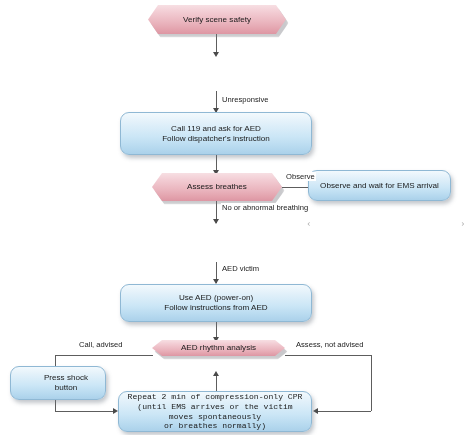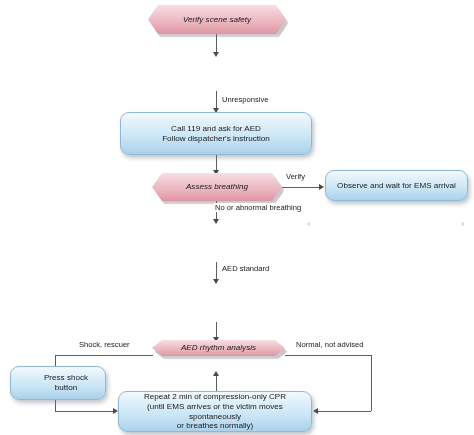--- a/index.html
+++ b/index.html
@@ -74,21 +74,20 @@
         #e3a2ad 85%,
         #dd96a3 100%);
     z-index: 2;
     display: flex;
     align-items: center;
     justify-content: center;
     text-align: right;
     font-size: 8.1px;
     color: #1a1a1a;
     line-height: 1.22;
-    font-style: italic;
   }
   .hex-body .txt { display:block; white-space: pre-line; }
 
   
   .line {
     position: absolute;
     background: #5d5d5d;
     z-index: 1;
   }
   .vline { width: 1px; }
@@ -179,75 +178,79 @@
     <span class="txt">Call 119 and ask for AED
 Follow dispatcher's instruction</span>
   </div>
 
   <div class="line vline" style="left:216px; top:155px; height:18px;"></div>
   <div class="arrow-down" style="left:213px; top:170px;"></div>
 
   <div class="hex-wrap" style="left:152px; top:173px; width:130px; height:28px;">
     <div class="hex-shadow"></div>
     <div class="hex-body">
-      <span class="txt">Assess breathing</span>
+      <span class="txt">Assess breathes</span>
     </div>
   </div>
 
   <div class="line hline" style="left:282px; top:187px; width:39px;"></div>
   <div class="arrow-right" style="left:319px; top:184px;"></div>
-  <div class="edge-label" style="left:285px; top:172px;">Verify</div>
-
-  <div class="node box-blue" style="left:325px; top:170px; width:143px; height:31px;">
+  <div class="edge-label" style="left:285px; top:172px;">Observe</div>
+
+  <div class="node box-blue" style="left:308px; top:170px; width:143px; height:31px;">
     <span class="txt">Observe and wait for EMS arrival</span>
   </div>
 
   <div class="line vline" style="left:216px; top:201px; height:22px;"></div>
   <div class="arrow-down" style="left:213px; top:219px;"></div>
-  <div class="edge-label" style="left:214px; top:203px;">No or abnormal breathing</div>
+  <div class="edge-label" style="left:221px; top:203px;">No or abnormal breathing</div>
 
 
   <div class="quote" style="left:307px; top:216px;">‹</div>
   <div class="quote" style="left:461px; top:216px;">›</div>
 
   <div class="line vline" style="left:216px; top:262px; height:21px;"></div>
   <div class="arrow-down" style="left:213px; top:279px;"></div>
-  <div class="edge-label" style="left:221px; top:264px;">AED standard</div>
-
+  <div class="edge-label" style="left:221px; top:264px;">AED victim</div>
+
+  <div class="node box-blue" style="left:120px; top:284px; width:192px; height:38px;">
+    <span class="txt">Use AED (power-on)
+Follow instructions from AED</span>
+  </div>
 
   <div class="line vline" style="left:216px; top:322px; height:18px;"></div>
   <div class="arrow-down" style="left:213px; top:337px;"></div>
 
   <div class="hex-wrap" style="left:152px; top:340px; width:133px; height:16px;">
     <div class="hex-shadow"></div>
     <div class="hex-body">
       <span class="txt">AED rhythm analysis</span>
     </div>
   </div>
 
   <div class="line hline" style="left:55px; top:355px; width:98px;"></div>
   <div class="line vline" style="left:55px; top:355px; height:11px;"></div>
-  <div class="edge-label" style="left:78px; top:340px;">Shock, rescuer</div>
+  <div class="edge-label" style="left:78px; top:340px;">Call, advised</div>
 
   <div class="node box-blue" style="left:10px; top:366px; width:96px; height:34px;padding-left:16px;">
     <span class="txt">Press shock button</span>
   </div>
 
   <div class="line vline" style="left:55px; top:400px; height:11px;"></div>
   <div class="line hline" style="left:55px; top:411px; width:60px;"></div>
   <div class="arrow-right" style="left:113px; top:408px;"></div>
 
   <div class="line hline" style="left:285px; top:355px; width:87px;"></div>
   <div class="line vline" style="left:371px; top:355px; height:56px;"></div>
   <div class="line hline" style="left:318px; top:411px; width:53px;"></div>
   <div class="arrow-left" style="left:313px; top:408px;"></div>
-  <div class="edge-label" style="left:295px; top:340px;">Normal, not advised</div>
+  <div class="edge-label" style="left:295px; top:340px;">Assess, not advised</div>
 
   <div class="line vline" style="left:216px; top:375px; height:16px;"></div>
   <div class="arrow-up" style="left:213px; top:371px;"></div>
 
-  <div class="node box-blue" style="left:118px; top:391px; width:194px; height:41px;">
+  <div class="node box-blue" style="left:118px; top:391px; width:194px; height:41px;font-family:Liberation Mono, monospace;">
     <span class="txt">Repeat 2 min of compression-only CPR
 (until EMS arrives or the victim moves spontaneously
 or breathes normally)</span>
   </div>
 
 </div>
 
 </body></html>

